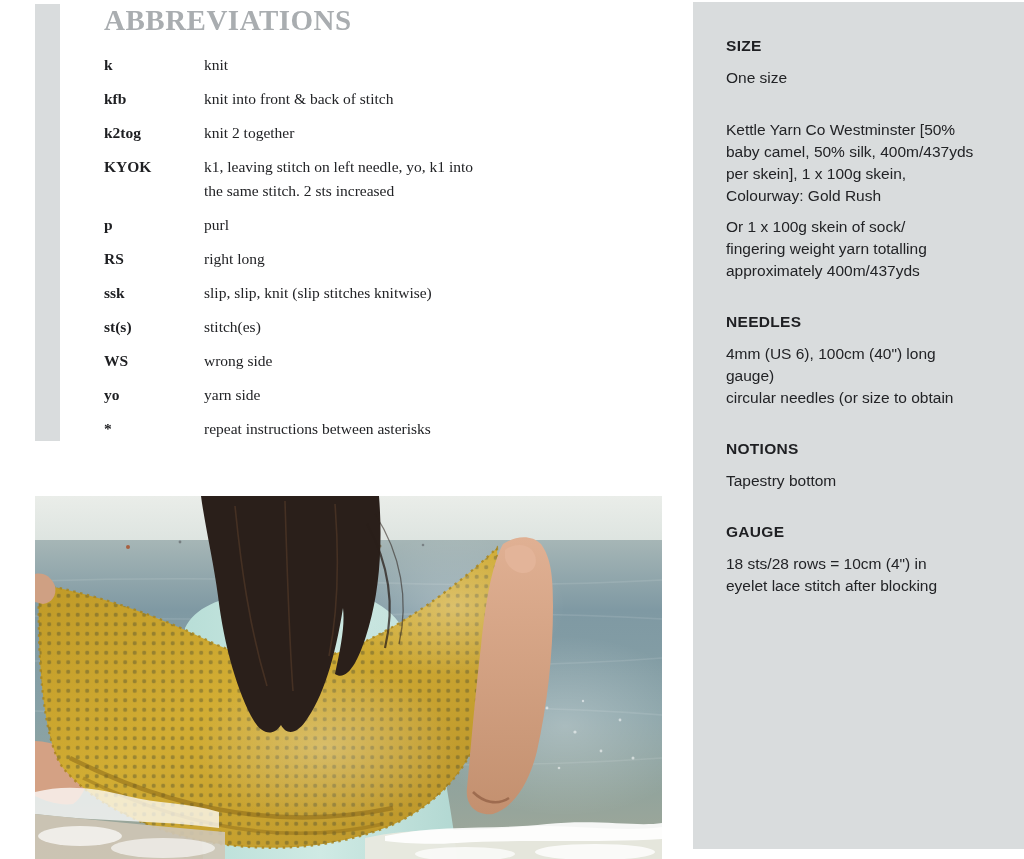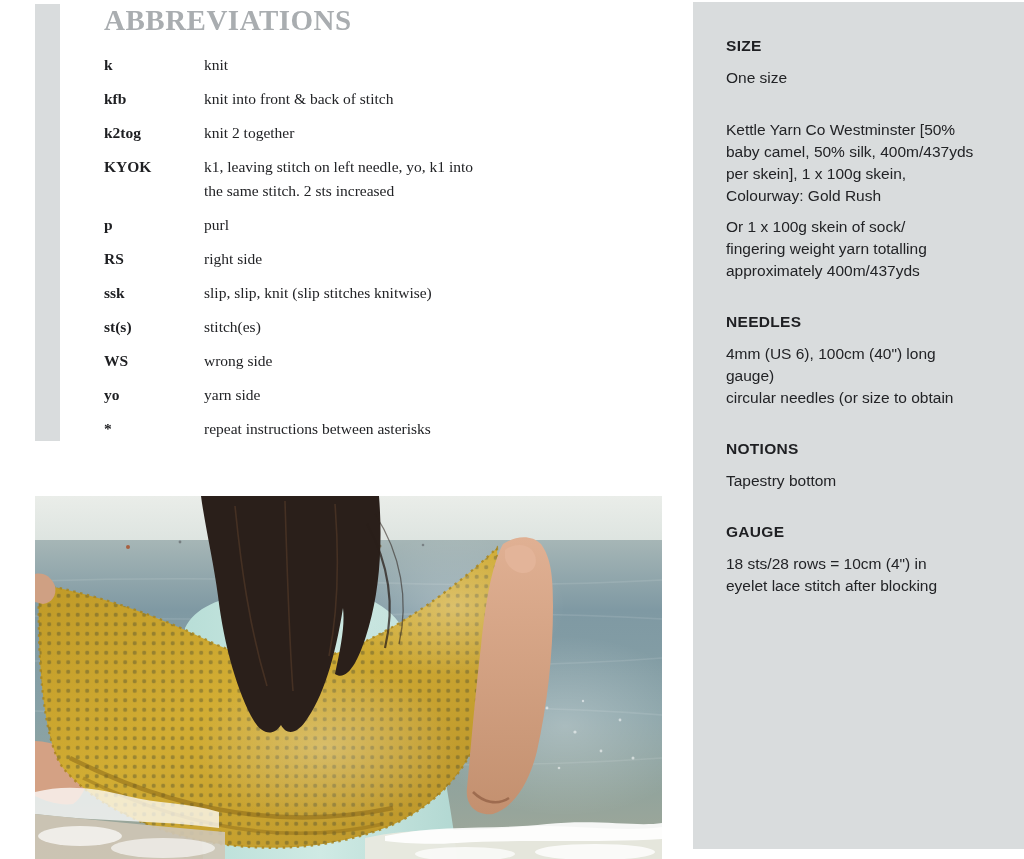--- a/index.html
+++ b/index.html
@@ -79,21 +79,21 @@
     <div class="abbr-row">
       <div class="abbr-term">KYOK</div>
       <div class="abbr-def">k1, leaving stitch on left needle, yo, k1 into the same stitch. 2 sts increased</div>
     </div>
     <div class="abbr-row">
       <div class="abbr-term">p</div>
       <div class="abbr-def">purl</div>
     </div>
     <div class="abbr-row">
       <div class="abbr-term">RS</div>
-      <div class="abbr-def">right side</div>
+      <div class="abbr-def">right long</div>
     </div>
     <div class="abbr-row">
       <div class="abbr-term">ssk</div>
       <div class="abbr-def">slip, slip, knit (slip stitches knitwise)</div>
     </div>
     <div class="abbr-row">
       <div class="abbr-term">st(s)</div>
       <div class="abbr-def">stitch(es)</div>
     </div>
     <div class="abbr-row">

